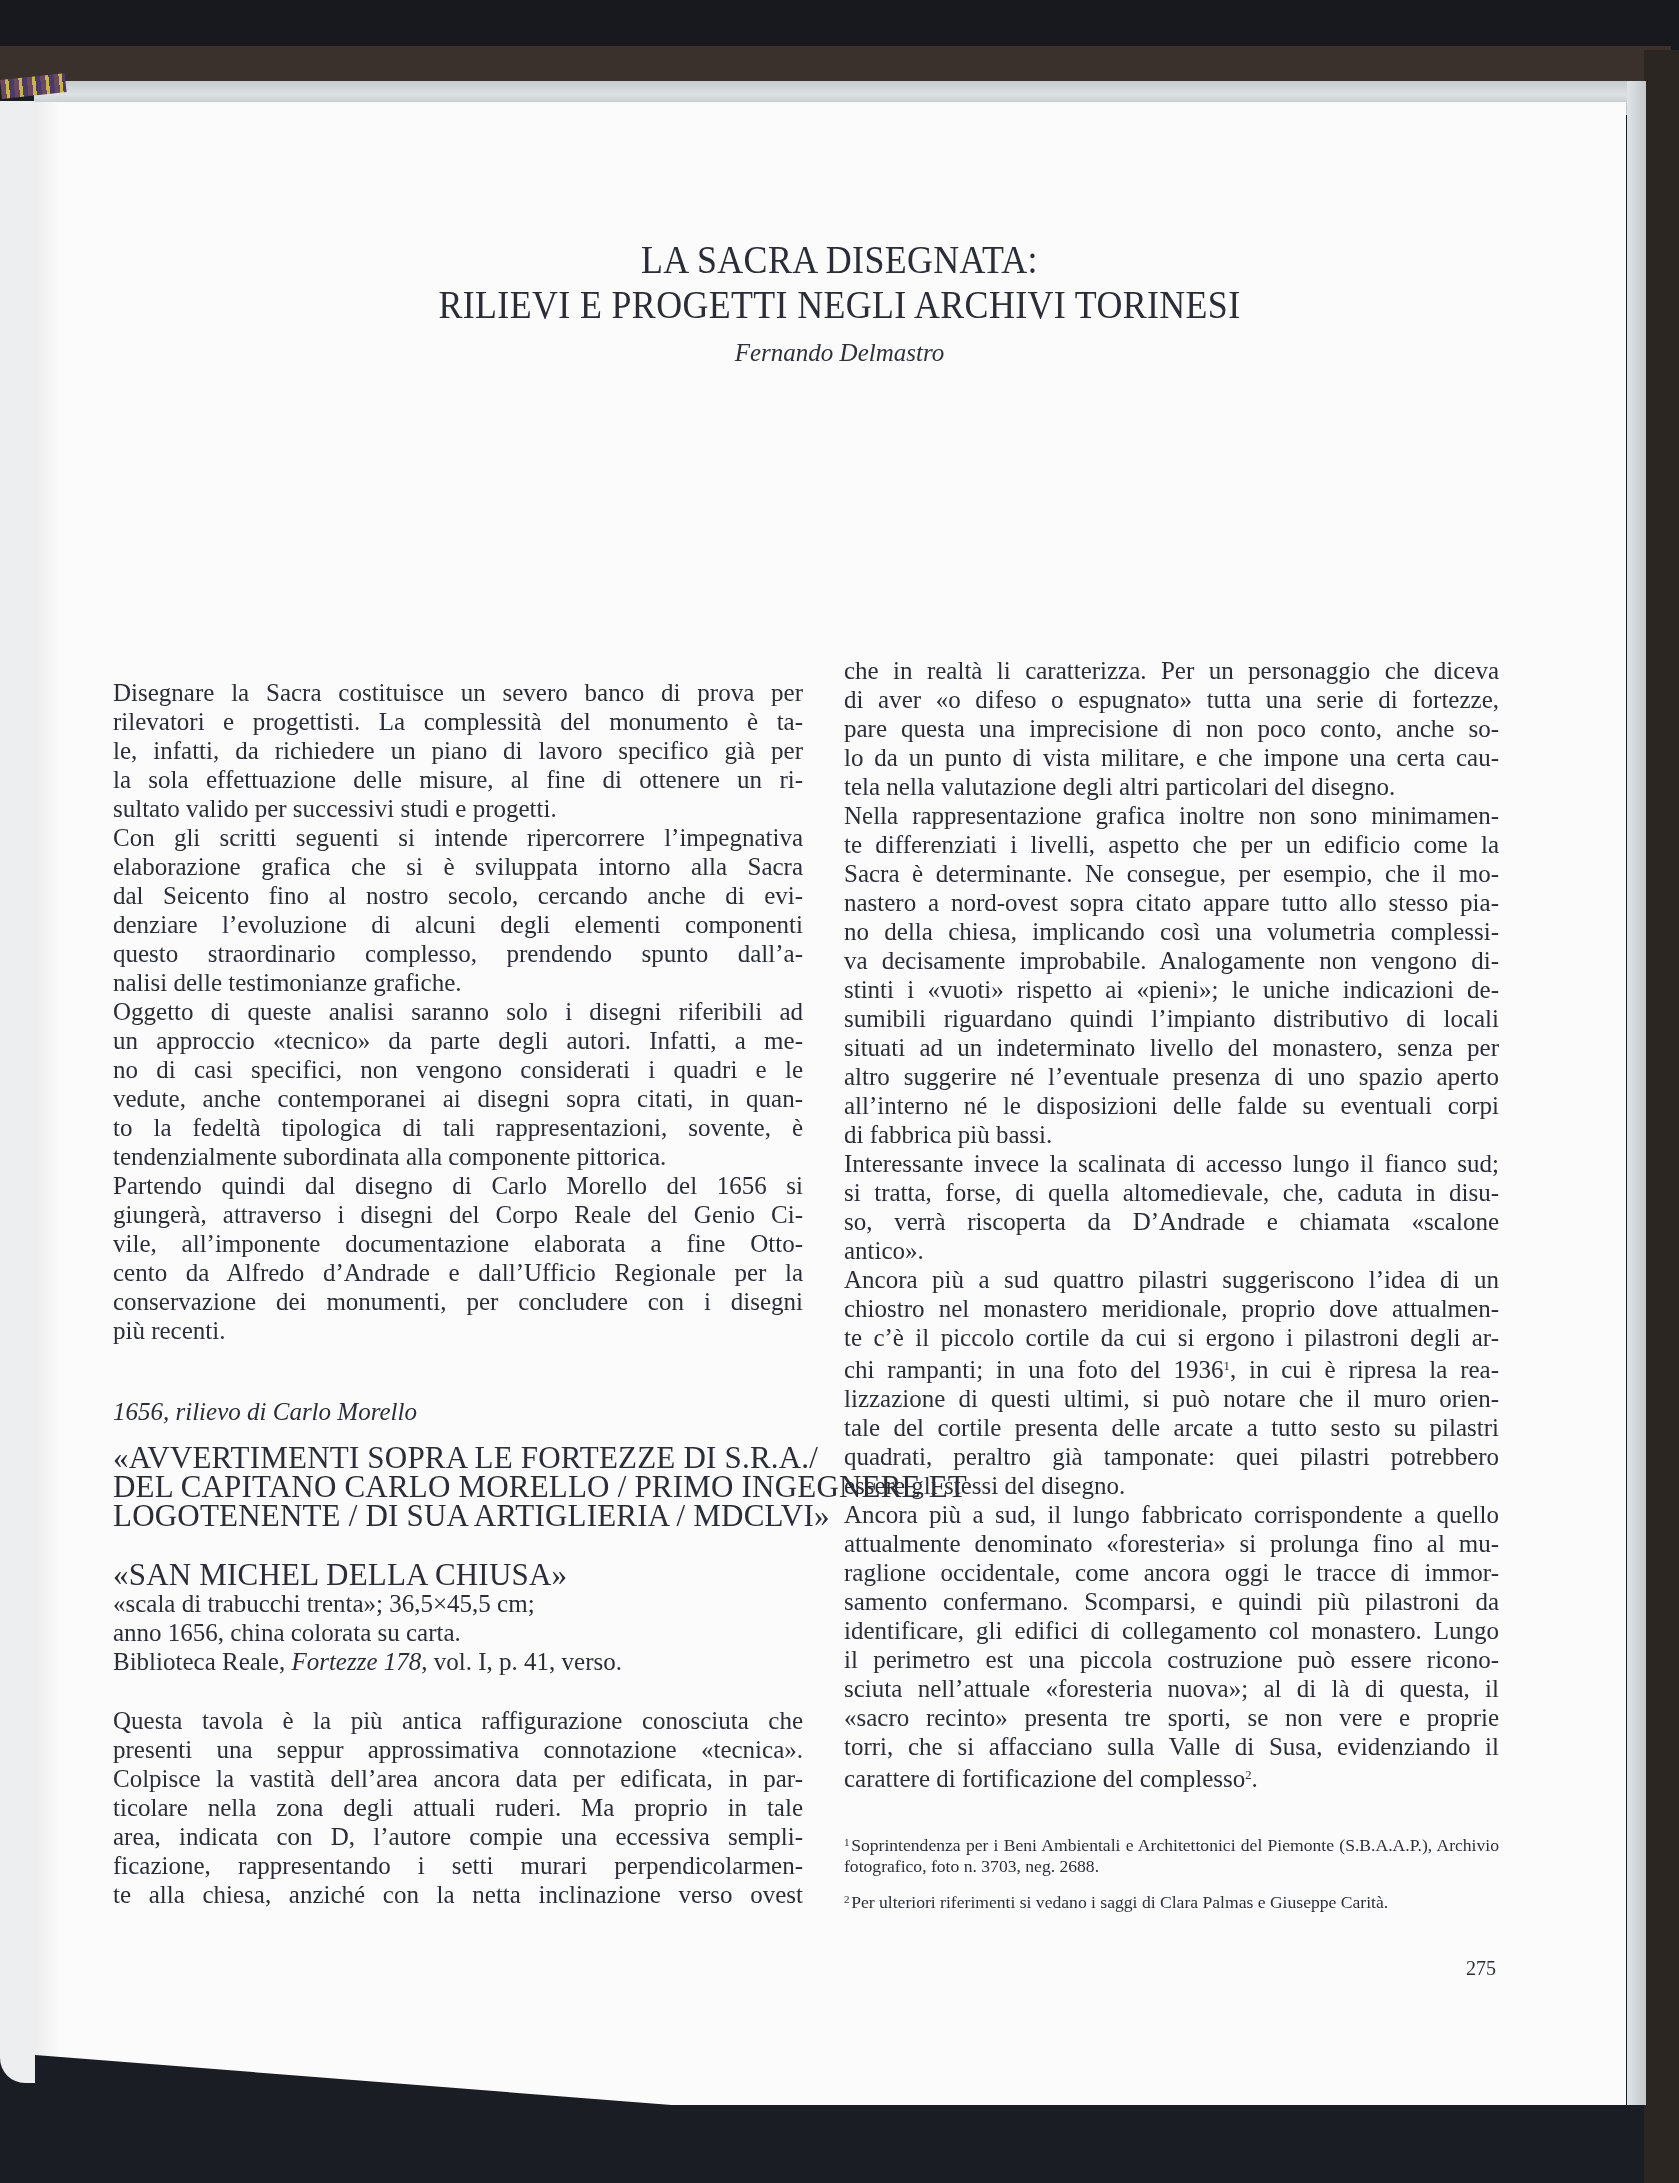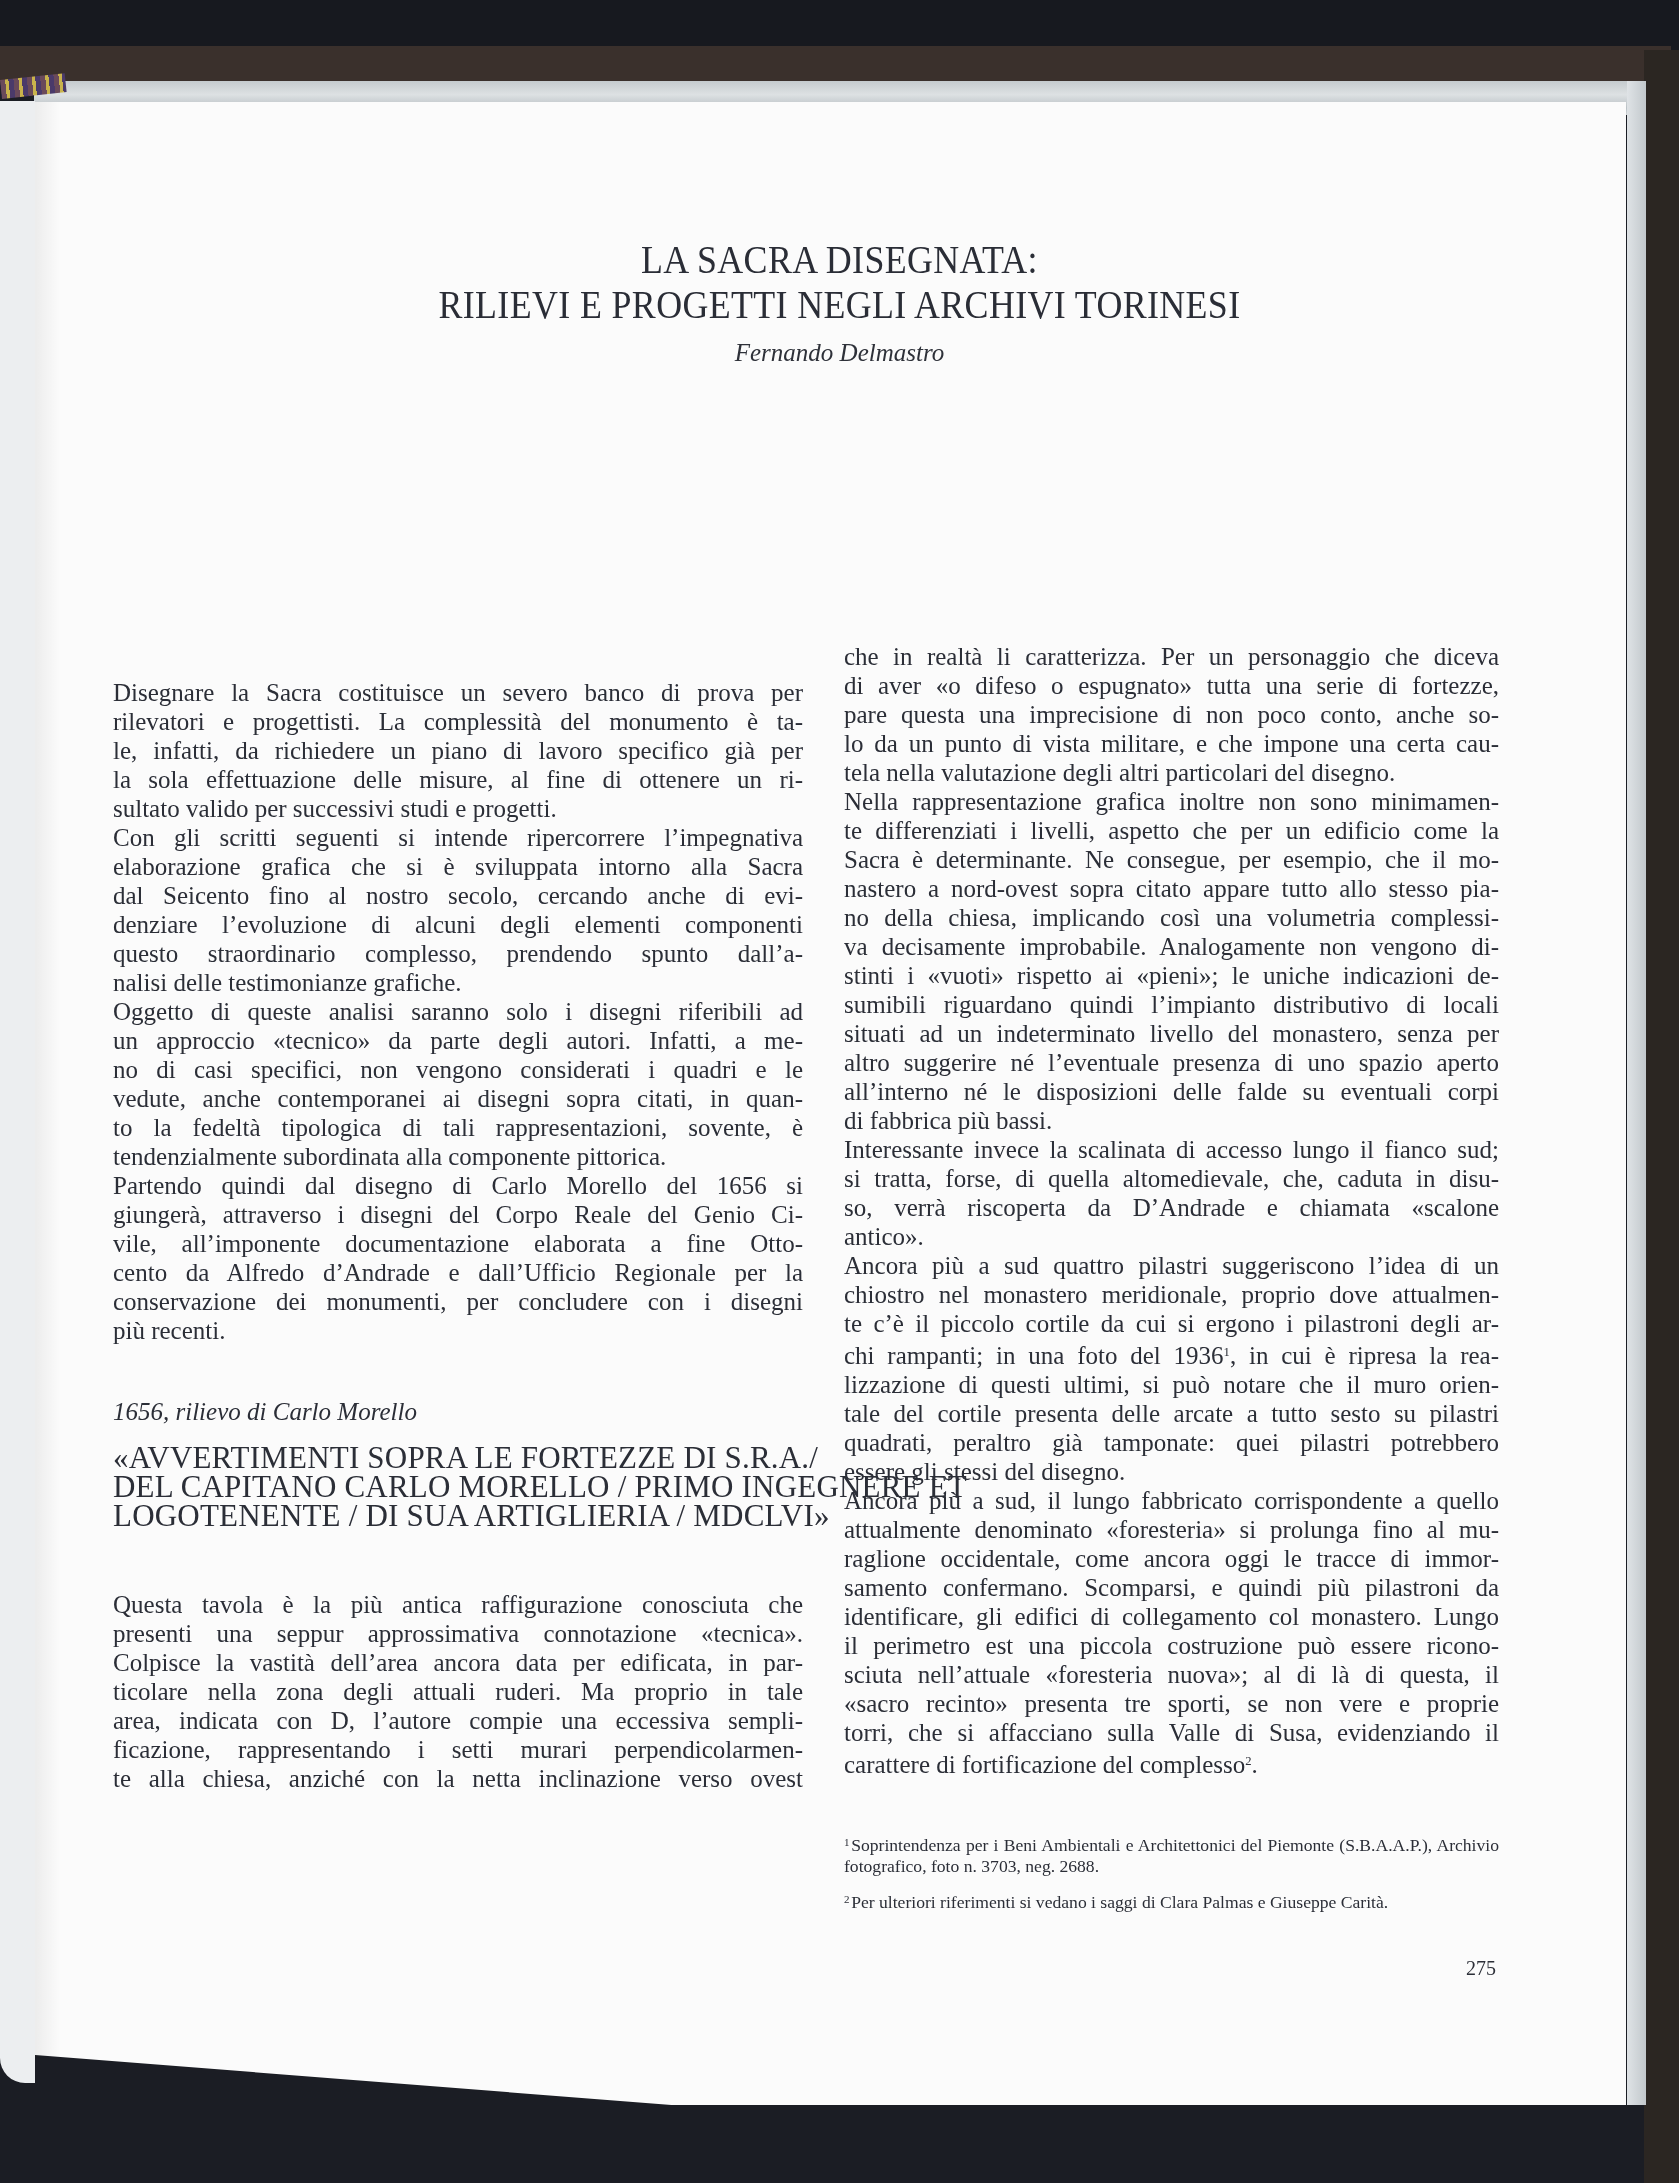--- a/index.html
+++ b/index.html
@@ -57,21 +57,21 @@
     margin: 0; font-weight: normal;
     transform: scaleX(0.92);
   }
   .author { font-style: italic; font-size: 25px; margin-top: 11.8px; color: #2e3139; }
 
   .col {
     position: absolute; font-size: 25px; line-height: 29px; text-align: justify;
     color: #2b2e37;
   }
   .col-left { left: 113px; top: 678px; width: 690px; }
-  .col-right { left: 844px; top: 642px; width: 655px; }
+  .col-right { left: 844px; top: 656px; width: 655px; }
   .col p { margin: 0; }
   .col .line { display: block; text-align-last: justify; white-space: nowrap; }
   .col .line.last { text-align-last: left; }
 
   .section-heading { font-style: italic; margin-top: 52px !important; margin-bottom: 17px !important; }
   .caption-block { margin-top: 0; }
   .caption-block .caps { font-size: 31px; letter-spacing: 0.2px; }
   .gap-lg { height: 30px; }
 
   .footnotes {
@@ -140,20 +140,26 @@
   </p>
 
   <p class="section-heading">1656, rilievo di Carlo Morello</p>
 
   <p class="caption-block">
     <span class="line last caps">«AVVERTIMENTI SOPRA LE FORTEZZE DI S.R.A./</span>
     <span class="line caps">DEL CAPITANO CARLO MORELLO / PRIMO INGEGNERE ET</span>
     <span class="line last caps">LOGOTENENTE / DI SUA ARTIGLIERIA / MDCLVI»</span>
   </p>
   <div class="gap-lg"></div>
+  <p class="caption-block">
+    <span class="line last caps">«SAN MICHEL DELLA CHIUSA»</span>
+    <span class="line last">«scala di trabucchi trenta»; 36,5×45,5 cm;</span>
+    <span class="line last">anno 1656, china colorata su carta.</span>
+    <span class="line last"><span>Biblioteca Reale, </span><i>Fortezze 178</i><span>, vol. I, p. 41, verso.</span></span>
+  </p>
   <div class="gap-lg"></div>
   <p>
     <span class="line">Questa tavola è la più antica raffigurazione conosciuta che</span>
     <span class="line">presenti una seppur approssimativa connotazione «tecnica».</span>
     <span class="line">Colpisce la vastità dell’area ancora data per edificata, in par-</span>
     <span class="line">ticolare nella zona degli attuali ruderi. Ma proprio in tale</span>
     <span class="line">area, indicata con D, l’autore compie una eccessiva sempli-</span>
     <span class="line">ficazione, rappresentando i setti murari perpendicolarmen-</span>
     <span class="line">te alla chiesa, anziché con la netta inclinazione verso ovest</span>
   </p>

